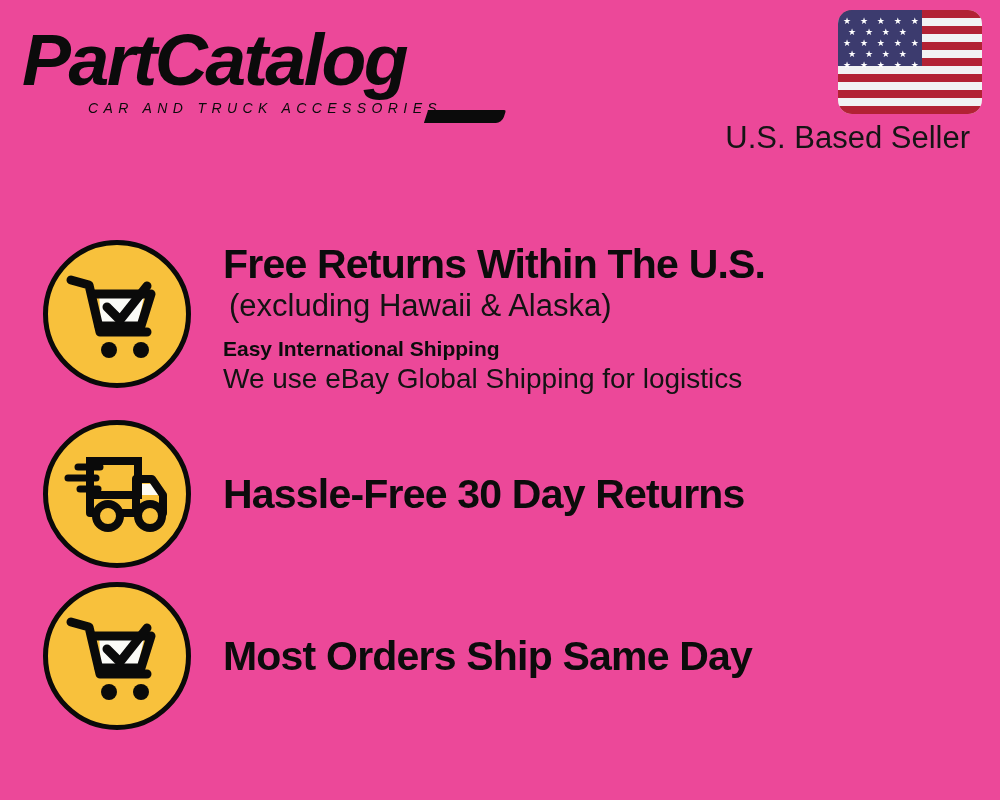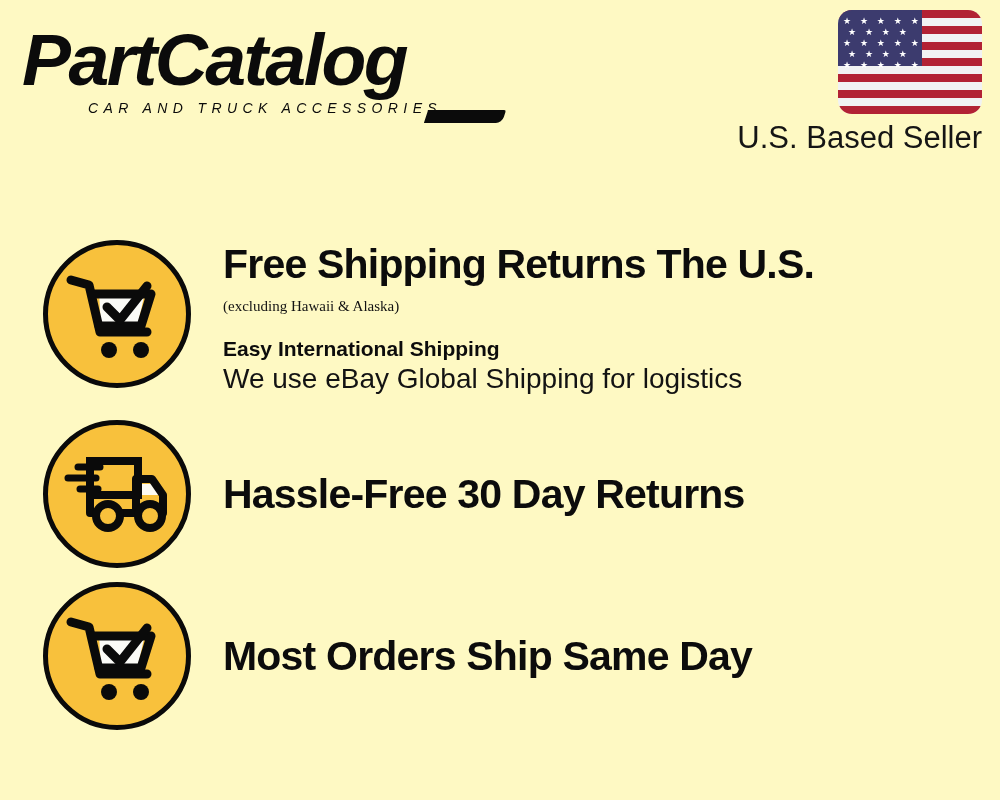--- a/index.html
+++ b/index.html
@@ -14,21 +14,21 @@
     font-family: "Liberation Sans", sans-serif;
     color: #111111;
     overflow: hidden;
     position: relative;
   }
 
   .page {
     position: relative;
     width: 1000px;
     height: 800px;
-    background: #fef9c3;
+    background: #ec4899;
   }
 
   
   .brand-logo {
     position: absolute;
     left: 22px;
     top: 24px;
     width: 470px;
     height: 92px;
   }
@@ -117,21 +117,21 @@
     letter-spacing: 3px;
     padding: 6px 0 0 5px;
     box-sizing: border-box;
     font-family: "DejaVu Sans", sans-serif;
   }
   .flag .stars div { white-space: nowrap; }
   .flag .stars div.odd { padding-left: 5px; }
 
   .seller-text {
     position: absolute;
-    right: 4px;
+    right: 16px;
     top: 112px;
     width: 270px;
     text-align: right;
     font-family: "Liberation Sans", sans-serif;
     font-weight: normal;
     font-size: 31px;
     line-height: 36px;
     color: #151515;
     white-space: nowrap;
   }
@@ -181,26 +181,26 @@
     font-family: "Liberation Sans", sans-serif;
     font-weight: bold;
     font-size: 41px;
     line-height: 48px;
     letter-spacing: -0.8px;
     color: #0c0c0c;
     margin: 0;
     white-space: nowrap;
   }
   .feature-sub {
-    font-family: Liberation Serif, serif;
+    font-family: Liberation Sans, sans-serif;
     font-weight: normal;
-    font-size: 15px;
+    font-size: 31px;
     line-height: 32px;
     color: #131313;
-    margin: 2px 0 0 0;
+    margin: 2px 0 0 6px;
     white-space: nowrap;
   }
   .feature-sub-strong {
     font-family: "Liberation Sans", sans-serif;
     font-weight: bold;
     font-size: 21px;
     line-height: 30px;
     color: #0c0c0c;
     margin: 12px 8px 0 0;
     white-space: nowrap;
@@ -262,21 +262,21 @@
         <svg width="104" height="96" viewBox="0 0 104 96" aria-hidden="true">
           <polygon points="34,26 80,26 72,62 36,62" fill="#fbfbf7"></polygon>
           <path d="M6 14 L24 19 L35 66 L82 66" fill="none" stroke="#0a0a0a" stroke-width="9" stroke-linecap="round" stroke-linejoin="round"></path>
           <path d="M27 28 L86 28 L76 60 L34 60" fill="none" stroke="#0a0a0a" stroke-width="9" stroke-linecap="round" stroke-linejoin="round"></path>
           <path d="M42 41 L55 54 L82 20" fill="none" stroke="#0a0a0a" stroke-width="9" stroke-linecap="round" stroke-linejoin="round"></path>
           <circle cx="44" cy="84" r="8" fill="#0a0a0a"></circle>
           <circle cx="76" cy="84" r="8" fill="#0a0a0a"></circle>
         </svg>
       </div>
       <div class="feature-text">
-        <p class="feature-title">Free Shipping Returns The U.S.</p>
+        <p class="feature-title">Free Returns Within The U.S.</p>
         <p class="feature-sub">(excluding Hawaii &amp; Alaska)</p>
         <p class="feature-sub-strong">Easy International Shipping</p>
         <p class="feature-sub-note">We use eBay Global Shipping for logistics</p>
       </div>
     </div>
 
     <div class="feature-row row-centered" id="feature-row-1">
       <div class="icon-badge">
         <svg width="106" height="82" viewBox="0 0 106 82" aria-hidden="true">
           <path d="M72 26 L88 26 L99 42 L99 60 L72 60 Z" fill="#f8c13c"></path>

